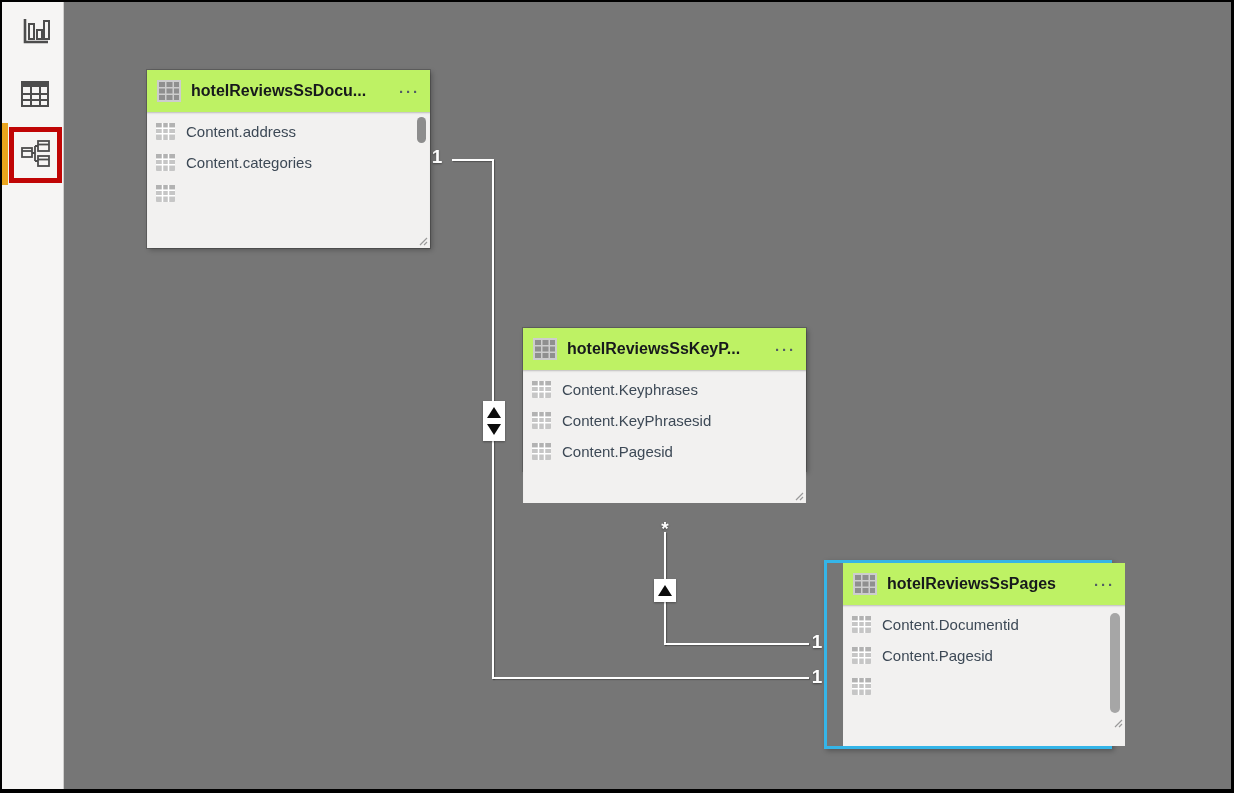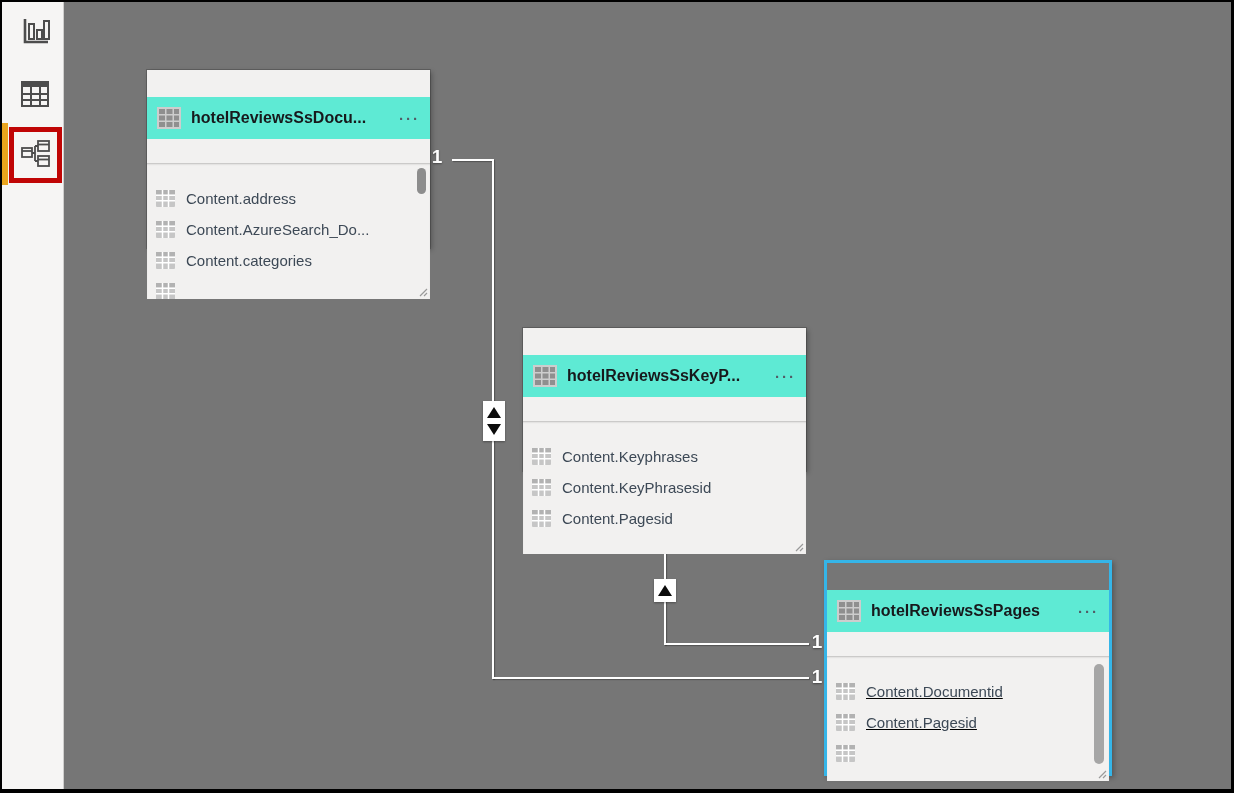--- a/index.html
+++ b/index.html
@@ -12,31 +12,31 @@
   .side-data{left:17px;top:76px;}
   .side-model{left:17px;top:136px;}
   .sel-bar{position:absolute;left:0;top:121px;width:6px;height:62px;background:#e9a41d;}
   .red-box{position:absolute;left:7px;top:125px;width:53px;height:56px;border:5px solid #c00505;box-sizing:border-box;pointer-events:none;}
 
   
   .canvas{position:absolute;left:64px;top:2px;width:1167px;height:787px;background:#767676;overflow:hidden;}
 
   
   .table-card{position:absolute;background:#f2f1f0;box-shadow:0 0 0 1px rgba(0,0,0,.18),2px 2px 5px rgba(0,0,0,.28);}
-  .t-header{height:42px;background:#5eead4;display:flex;align-items:center;padding:0 10px;box-sizing:border-box;gap:10px;margin-top:27px;}
+  .t-header{height:42px;background:#bef264;display:flex;align-items:center;padding:0 10px;box-sizing:border-box;gap:10px;}
   .t-title{font-size:16px;font-weight:bold;color:#17191c;white-space:nowrap;overflow:hidden;}
   .t-menu{margin-left:auto;font-size:15px;font-weight:bold;letter-spacing:2px;color:#525c66;cursor:pointer;padding-left:6px;}
-  .t-body{position:relative;background:#f2f1f0;overflow:hidden;padding-top:20px;box-sizing:border-box;box-shadow:inset 0 2px 2px -1px rgba(0,0,0,.22);margin-top:24px;}
+  .t-body{position:relative;background:#f2f1f0;overflow:hidden;padding-top:4px;box-sizing:border-box;box-shadow:inset 0 2px 2px -1px rgba(0,0,0,.22);}
   .t-row{height:31px;display:flex;align-items:center;gap:11px;padding-left:9px;box-sizing:border-box;}
   .t-row span{font-size:15px;color:#3d4956;white-space:nowrap;}
   .partial-row{height:31px;display:flex;align-items:center;gap:11px;padding-left:9px;box-sizing:border-box;}
   .thumb{position:absolute;border-radius:5px;}
   .resize{position:absolute;right:2px;bottom:2px;}
   .sel-wrap{position:absolute;border:3px solid #35b5e8;box-shadow:2px 2px 5px rgba(0,0,0,.28);}
-  .sel-wrap .table-card{position:relative;left:0;top:0;box-shadow:none;text-align:center;}
+  .sel-wrap .table-card{position:relative;left:16px;top:0;box-shadow:none;text-align:center;}
 
   
   .rline{position:absolute;background:#ffffff;box-shadow:1px 1px 1px rgba(40,40,40,.45);}
   .card-label{position:absolute;color:#ffffff;font-size:19px;font-weight:bold;transform:translate(-50%,-50%);text-shadow:0 1px 2px rgba(0,0,0,.4);}
   .badge{position:absolute;background:#ffffff;display:flex;flex-direction:column;align-items:center;justify-content:space-evenly;box-shadow:0 1px 2px rgba(0,0,0,.35);}
   .tri-up{width:0;height:0;border-left:7px solid transparent;border-right:7px solid transparent;border-bottom:11px solid #0b0b0b;}
   .tri-down{width:0;height:0;border-left:7px solid transparent;border-right:7px solid transparent;border-top:11px solid #0b0b0b;}
 </style>
 </head>
 <body>
@@ -123,28 +123,20 @@
 
             <div class="t-row">
               <svg width="19" height="17" viewBox="0 0 19 17">
                 <rect width="19" height="17" rx="1" fill="#c6c6c6"></rect>
                 <rect width="19" height="4.5" fill="#b2b2b2"></rect>
                 <path d="M0,5.2 H19 M0,10.8 H19 M6.5,0 V17 M12.5,0 V17" stroke="#ffffff" stroke-width="1.5"></path>
               </svg>
               <span>Content.address</span>
             </div>
 
-            <div class="t-row">
-              <svg width="19" height="17" viewBox="0 0 19 17">
-                <rect width="19" height="17" rx="1" fill="#c6c6c6"></rect>
-                <rect width="19" height="4.5" fill="#b2b2b2"></rect>
-                <path d="M0,5.2 H19 M0,10.8 H19 M6.5,0 V17 M12.5,0 V17" stroke="#ffffff" stroke-width="1.5"></path>
-              </svg>
-              <span>Content.AzureSearch_Do...</span>
-            </div>
 
             <div class="t-row">
               <svg width="19" height="17" viewBox="0 0 19 17">
                 <rect width="19" height="17" rx="1" fill="#c6c6c6"></rect>
                 <rect width="19" height="4.5" fill="#b2b2b2"></rect>
                 <path d="M0,5.2 H19 M0,10.8 H19 M6.5,0 V17 M12.5,0 V17" stroke="#ffffff" stroke-width="1.5"></path>
               </svg>
               <span>Content.categories</span>
             </div>
 
@@ -231,21 +223,21 @@
                 <rect x="9.5" y="8.5" width="6" height="5"></rect>
                 <rect x="17" y="8.5" width="5" height="5"></rect>
               <rect x="2" y="15" width="6" height="5"></rect>
                 <rect x="9.5" y="15" width="6" height="5"></rect>
                 <rect x="17" y="15" width="5" height="5"></rect>
             </g>
           </svg>
           <div class="t-title">hotelReviewsSsPages</div>
           <div class="t-menu">···</div>
         </div>
-        <div class="t-body" style="height:125px;text-decoration:underline;">
+        <div class="t-body" style="height:125px;">
           <div>
 
               <div class="t-row">
                 <svg width="19" height="17" viewBox="0 0 19 17">
                   <rect width="19" height="17" rx="1" fill="#c6c6c6"></rect>
                   <rect width="19" height="4.5" fill="#b2b2b2"></rect>
                   <path d="M0,5.2 H19 M0,10.8 H19 M6.5,0 V17 M12.5,0 V17" stroke="#ffffff" stroke-width="1.5"></path>
                 </svg>
                 <span>Content.Documentid</span>
               </div>

